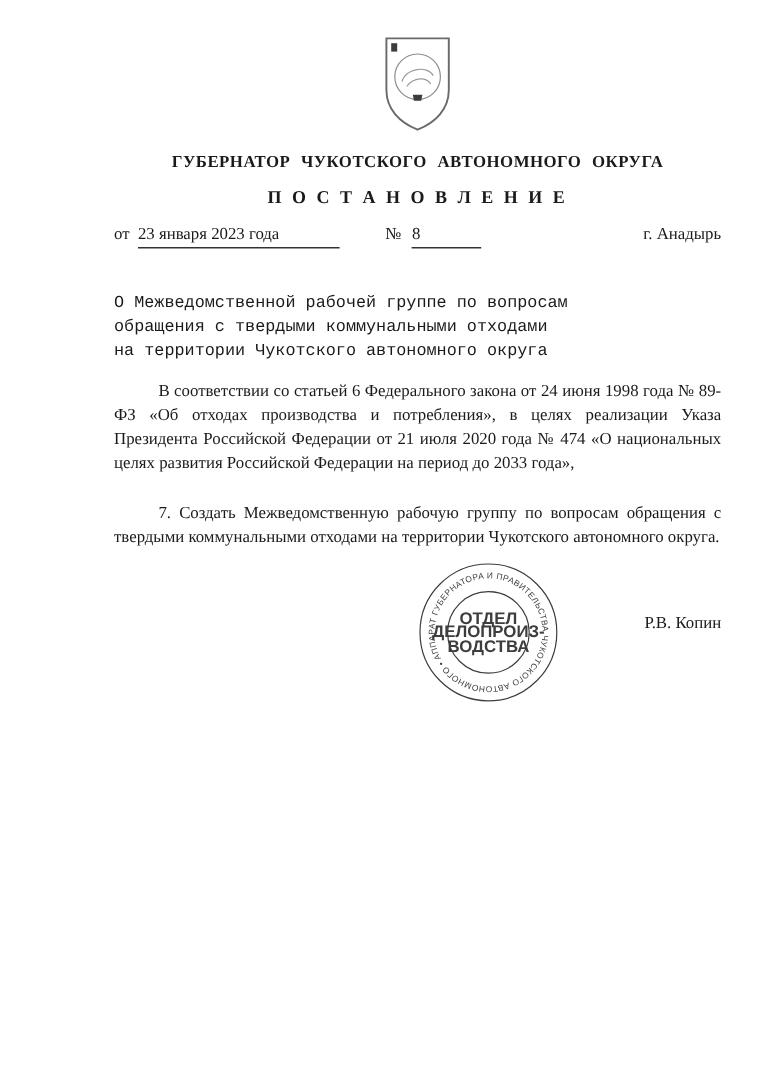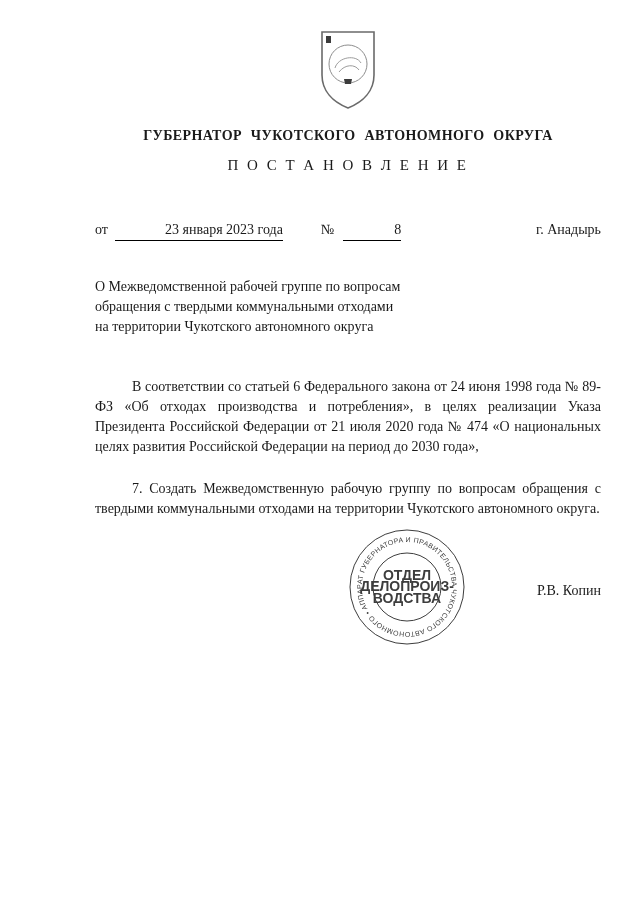--- a/index.html
+++ b/index.html
@@ -14,33 +14,33 @@
     padding:30px 39px 0 95px;
     position:relative;overflow:hidden;
   }
   
   .emblem-wrap{display:flex;justify-content:center;margin-bottom:16px;height:80px;}
   .org-name{
     text-align:center;font-weight:bold;font-size:14px;line-height:20px;
     word-spacing:5px;letter-spacing:.4px;margin-bottom:8px;
   }
   .doc-type{
-    text-align:center;font-weight:normal;font-size:15px;line-height:22px;
-    letter-spacing:2.5px;margin-bottom:43px;
+    text-align:center;font-weight:bold;font-size:15px;line-height:22px;
+    letter-spacing:2.5px;margin-bottom:9px;
   }
   
   .meta-row{display:flex;align-items:baseline;font-size:14px;line-height:21px;margin-bottom:36px;}
-  .u-line{border-bottom:1.3px solid #000;text-align:right;display:inline-block;}
+  .u-line{border-bottom:1.3px solid #000;text-align:left;display:inline-block;}
   .meta-date{width:168px;margin-left:7px;}
   .meta-no{margin-left:38px;}
   .meta-num{width:58px;margin-left:9px;}
   .meta-place{margin-left:auto;}
   
   .subject{
-    font-size:14px;line-height:20px;white-space:pre-line;margin-bottom:40px;
+    font-size:14px;line-height:20px;white-space:pre-line;margin-bottom:14px;font-family:Liberation Mono, monospace;
   }
   p.body{
     font-size:14px;line-height:20px;text-align:justify;text-indent:37px;margin:0;
   }
   .intro{margin-bottom:22px !important;}
   .resolve{
     font-weight:bold;font-size:14px;line-height:20px;margin-bottom:16px;
   }
   
   .sign-row{position:relative;height:180px;margin-top:6px;}
@@ -52,21 +52,21 @@
   .stamp circle{fill:none;stroke:var(--stamp-color);stroke-width:1;}
   .stamp .ring-text{
     font-family:"Liberation Sans", sans-serif;font-size:7px;letter-spacing:.3px;
     fill:var(--stamp-color);
   }
   .stamp-center{
     position:absolute;inset:0;display:flex;align-items:center;justify-content:center;
     text-align:center;font-family:"Liberation Sans", sans-serif;font-weight:bold;
     font-size:14px;line-height:11.5px;white-space:pre-line;color:var(--stamp-color);
   }
-  .signer{position:absolute;right:0;top:58px;font-size:14px;}
+  .signer{position:absolute;right:0;top:47px;font-size:14px;}
   
   .emblem-wrap svg .shield{fill:#ffffff;stroke:#6a6a6a;stroke-width:1.6;}
   .emblem-wrap svg .ring{fill:none;stroke:#8d8d8d;stroke-width:1;}
   .emblem-wrap svg .swirl{fill:none;stroke:#9c9c9c;stroke-width:1;}
   .emblem-wrap svg .dark{fill:#3c3c3c;}
 </style>
 </head>
 <body>
 
 <div class="page">
@@ -90,21 +90,21 @@
     <span class="u-line meta-date">23 января 2023 года</span>
     <span class="meta-no">№</span>
     <span class="u-line meta-num">8</span>
     <span class="meta-place">г. Анадырь</span>
   </div>
 
   <div class="subject">О Межведомственной рабочей группе по вопросам
 обращения с твердыми коммунальными отходами
 на территории Чукотского автономного округа</div>
 
-  <p class="body intro">В соответствии со статьей 6 Федерального закона от 24 июня 1998 года № 89-ФЗ «Об отходах производства и потребления», в целях реализации Указа Президента Российской Федерации от 21 июля 2020 года № 474 «О национальных целях развития Российской Федерации на период до 2030 года»,</p>
+  <p class="body intro">В соответствии со статьей 6 Федерального закона от 24 июня 1998 года № 89-ФЗ «Об отходах производства и потребления», в целях реализации Указа Президента Российской Федерации от 21 июля 2020 года № 474 «О национальных целях развития Российской Федерации на период до 2033 года»,</p>
 
 
   <p class="body">7. Создать Межведомственную рабочую группу по вопросам обращения с твердыми коммунальными отходами на территории Чукотского автономного округа.</p>
 
   <div class="sign-row">
     <div class="stamp">
       <svg viewBox="-62 -62 124 124" aria-hidden="true">
         <circle r="57"></circle>
         <circle r="34"></circle>
         <defs>

